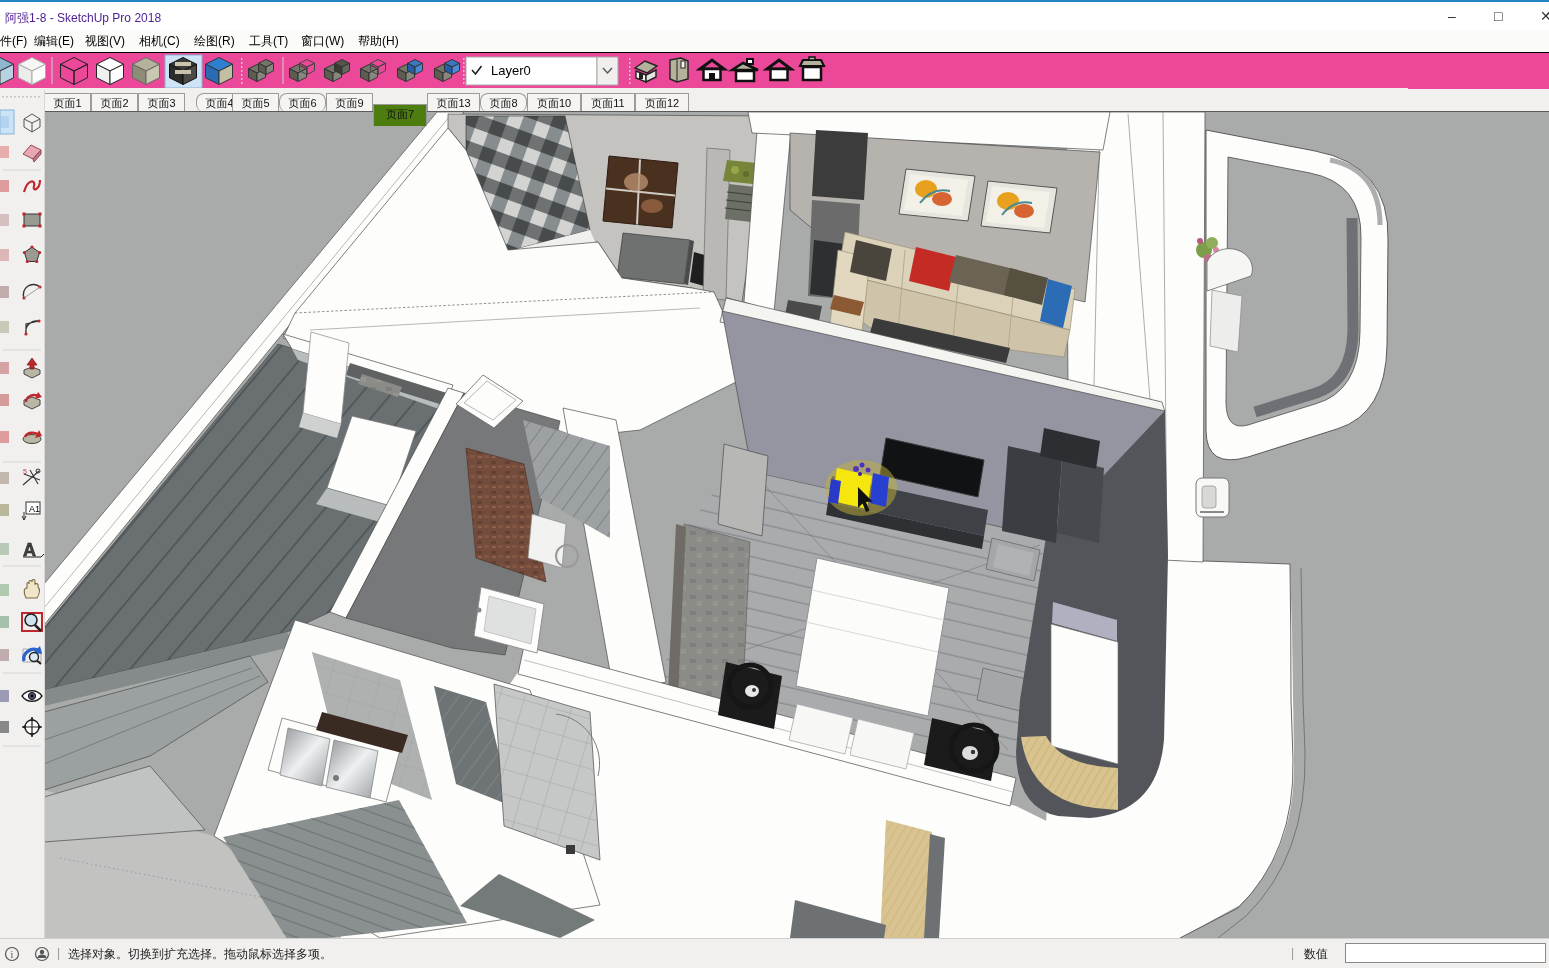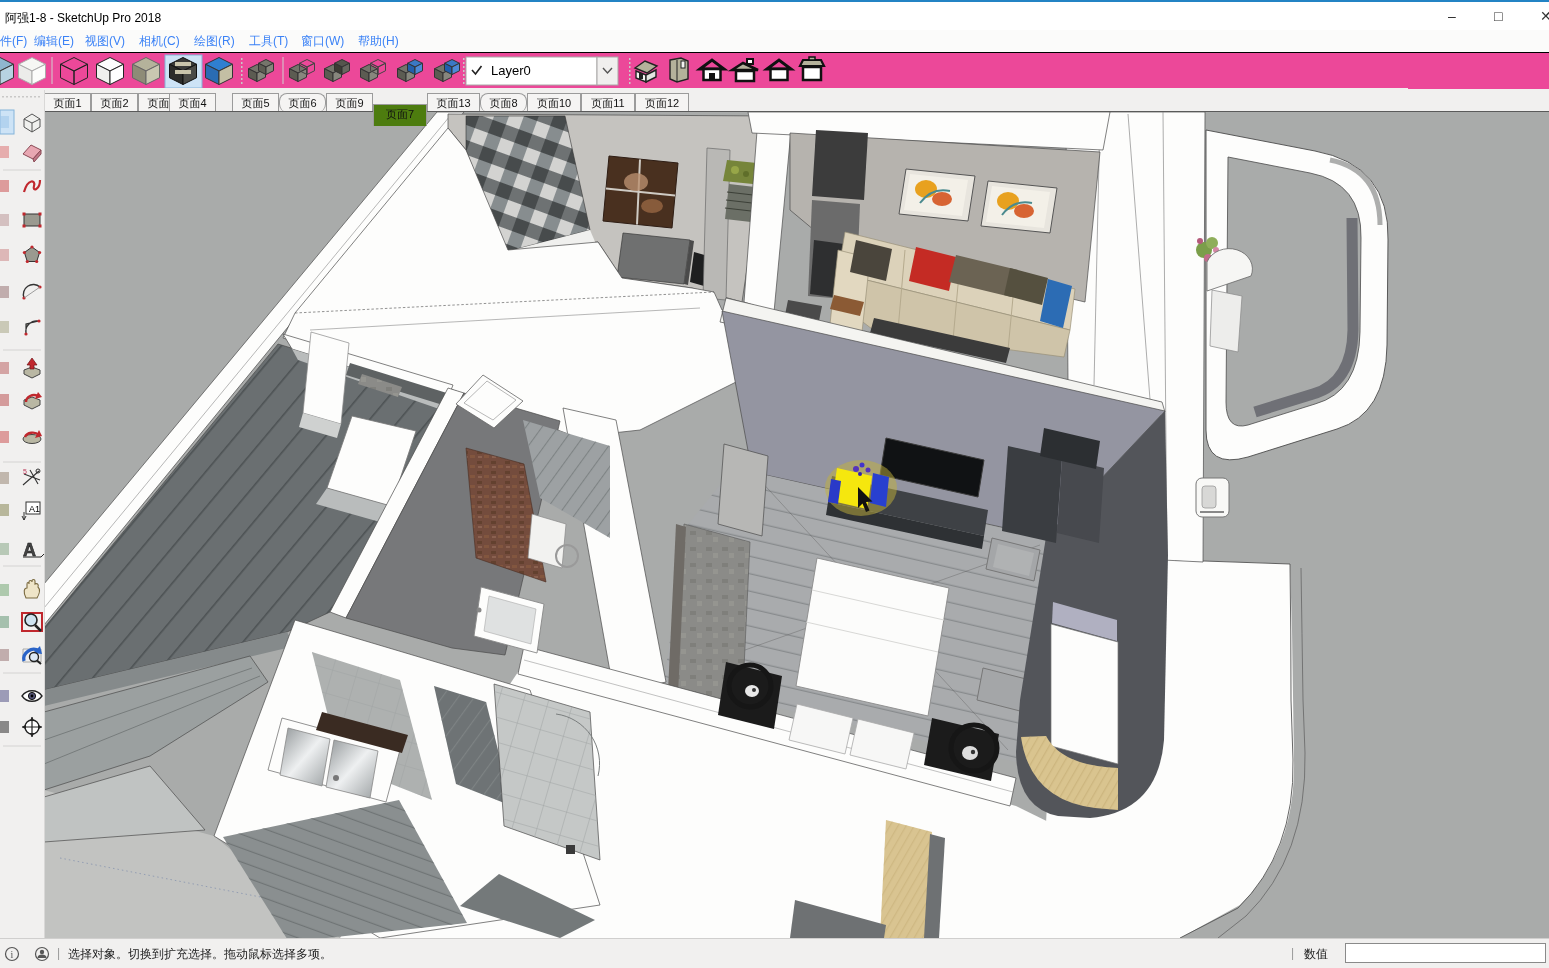--- a/index.html
+++ b/index.html
@@ -1,20 +1,20 @@
 <!DOCTYPE html>
 <html><head>
 <meta charset="utf-8">
 <style>
 html,body{margin:0;padding:0;width:1549px;height:968px;overflow:hidden;
 font-family:"Liberation Sans",sans-serif;background:#f1f0ef;}
 #titlebar{position:absolute;left:0;top:0;width:1549px;height:30px;background:#ffffff;border-top:2px solid #2383c4;}
-#title{position:absolute;left:5px;top:8px;font-size:12px;color:#000000;}
+#title{position:absolute;left:5px;top:8px;font-size:12px;color:#4c1d95;}
 .wbtn{position:absolute;top:6px;font-size:14px;color:#333;}
-#menubar{position:absolute;left:0;top:30px;width:1549px;height:22px;background:#fbfbfa;font-size:12px;color:#3b82f6;}
+#menubar{position:absolute;left:0;top:30px;width:1549px;height:22px;background:#fbfbfa;font-size:12px;color:#000000;}
 .mi{position:absolute;top:3px;}
 #toolbar{position:absolute;left:0;top:52px;width:1549px;height:36px;background:#ec4899;border-top:1px solid #000000;}
 #tabbar{position:absolute;left:0;top:88px;width:1383px;height:24px;background:#f1f0ef;padding-left:25px;}
 .tab{position:absolute;top:5px;height:18px;background:#f5f4f3;border:1px solid #9b9b9b;border-bottom:none;font-size:11px;color:#111;text-align:center;line-height:18px;}
 .tab.active{background:#4d7c0f;top:16px;height:21px;z-index:3;}
 #tabline{position:absolute;left:0;top:111px;width:1549px;height:1px;background:#5a5a5a;}
 #lefttb{position:absolute;left:0;top:90px;width:44px;height:848px;background:#f1f0ef;border-right:1px solid #d9d8d7;z-index:4;}
 #viewport{position:absolute;left:44px;top:112px;width:1505px;height:826px;}
 #statusbar{position:absolute;left:0;top:938px;width:1549px;height:30px;background:#f1f0ef;border-top:1px solid #d0cfce;font-size:12px;color:#222;}
 </style>
@@ -141,21 +141,21 @@
       <polygon points="767,68 779,59 791,68" fill="none" stroke="#111" stroke-width="3"></polygon>
       <rect x="770.5" y="68" width="17" height="11" fill="#fff" stroke="#111" stroke-width="2.5"></rect>
       <polygon points="800,65 824,65 821,59 803,59" fill="#b4b29b" stroke="#111" stroke-width="2.2"></polygon>
       <rect x="803" y="66" width="18" height="13" fill="#fff" stroke="#111" stroke-width="2.5"></rect>
       <rect x="809" y="56" width="6" height="3" fill="#b4b29b" stroke="#111" stroke-width="1.5"></rect>
     </svg></div>
 <div id="tabbar">
     <div class="tab" style="left: 44px; width: 45px;">页面1</div>
     <div class="tab" style="left: 91px; width: 45px;">页面2</div>
     <div class="tab" style="left: 138px; width: 45px;">页面3</div>
-    <div class="tab" style="left: 169px; width: 45px;">页面4</div>
+    <div class="tab" style="left: 196px; width: 45px; border-radius: 8px;">页面4</div>
     <div class="tab" style="left: 232px; width: 45px;">页面5</div>
     <div class="tab" style="left: 279px; width: 45px; border-radius: 8px;">页面6</div>
     <div class="tab" style="left: 326px; width: 45px;">页面9</div>
     <div class="tab active" style="left: 373px; width: 52px;">页面7</div>
     <div class="tab" style="left: 427px; width: 51px;">页面13</div>
     <div class="tab" style="left: 480px; width: 45px; border-radius: 8px;">页面8</div>
     <div class="tab" style="left: 527px; width: 52px;">页面10</div>
     <div class="tab" style="left: 581px; width: 52px;">页面11</div>
     <div class="tab" style="left: 635px; width: 52px;">页面12</div>
   </div>

